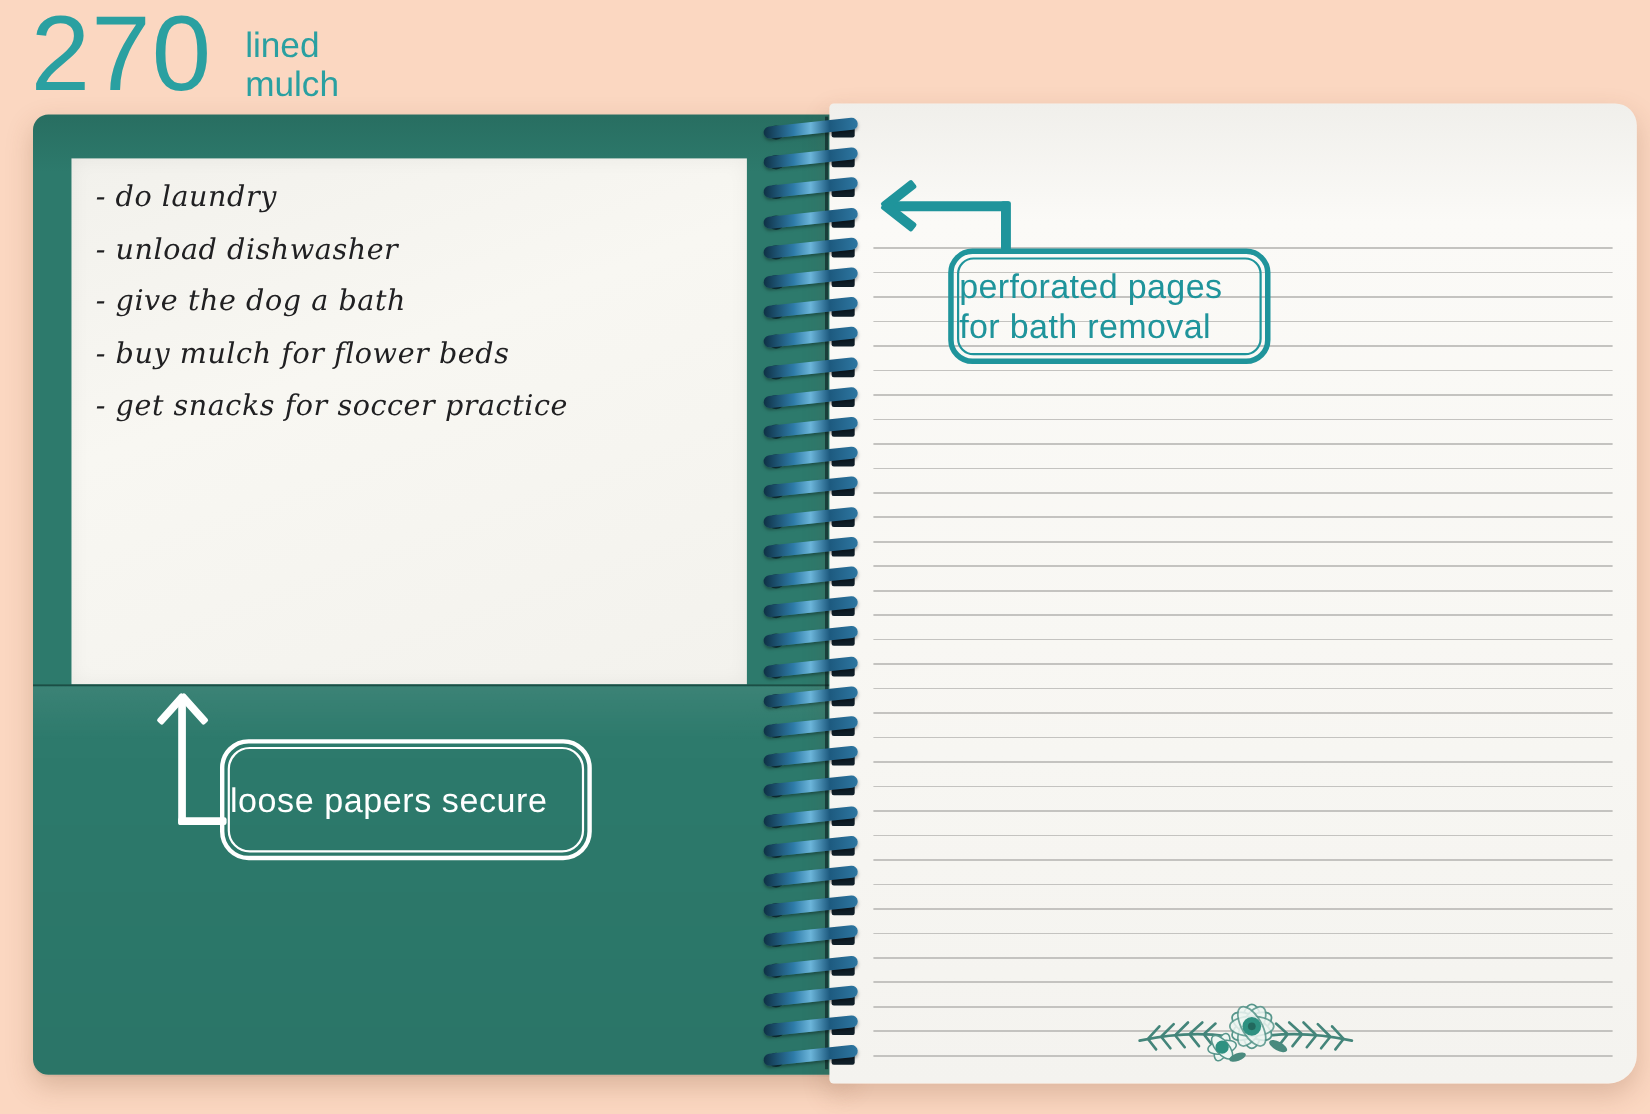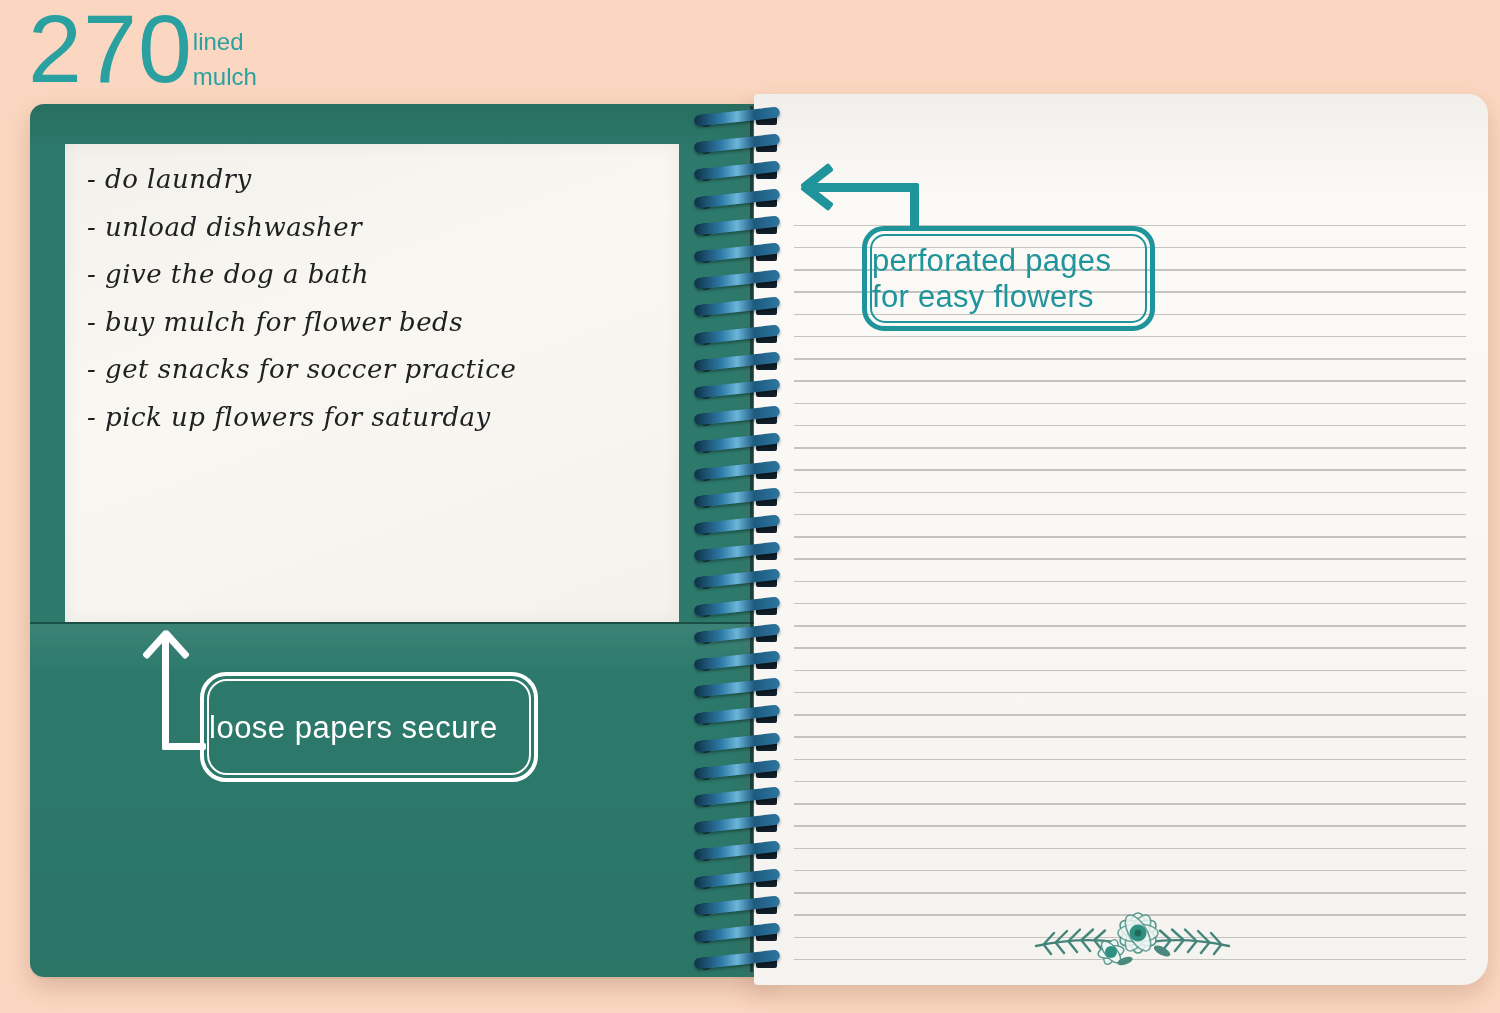--- a/index.html
+++ b/index.html
@@ -2,21 +2,21 @@
 <html style="--background: #fbd7c1; --cover-green: #2d7a6c; --accent-teal: #1f949b; --headline-teal: #2aa0a1; --spiral-blue: #2e7ba8; --paper-white: #f6f5f0; --page-white: #f8f7f3; --rule-line: #c4c3c0; --handwriting-ink: #202022; --callout-white: #ffffff;"><head>
 <meta charset="utf-8">
 <style>
   html,body{margin:0;padding:0;}
   body{font-family:"Liberation Sans", sans-serif; background:var(--background,#fbd7c1);}
   .scene{position:relative;width:1500px;height:1013px;overflow:hidden;background:var(--background,#fbd7c1);}
 
   
   .headline{position:absolute;left:28px;top:0;display:flex;align-items:flex-start;color:var(--headline-teal,#2aa0a1);}
   .headline-number{font-size:97px;line-height:1.0;letter-spacing:1px;font-weight:400;}
-  .headline-label{margin-left:0;margin-top:24px;font-size:24px;line-height:35px;font-weight:400;}
+  .headline-label{margin-left:30px;margin-top:24px;font-size:32px;line-height:35px;font-weight:400;}
 
   
   .cover{position:absolute;left:30px;top:104px;width:741px;height:873px;
     background:linear-gradient(180deg,#286e61 0%, var(--cover-green,#2d7a6c) 6%, var(--cover-green,#2d7a6c) 100%);
     border-radius:14px 2px 2px 14px;
     box-shadow:0 10px 24px rgba(120,70,40,.25);}
   .todo-paper{position:absolute;left:35px;top:40px;width:614px;height:478px;
     background:linear-gradient(160deg,#f2f1ec 0%, #f8f7f2 40%, #f3f2ed 100%);
     box-shadow:inset 0 0 18px rgba(0,0,0,.05);}
   .todo-list{padding:12px 0 0 22px;font-family:"DejaVu Serif", serif;font-style:italic;
@@ -90,21 +90,20 @@
   </div>
 
   <div class="cover">
     <div class="todo-paper">
       <div class="todo-list">
         <div class="todo-item">- do laundry</div>
         <div class="todo-item">- unload dishwasher</div>
         <div class="todo-item">- give the dog a bath</div>
         <div class="todo-item">- buy mulch for flower beds</div>
         <div class="todo-item">- get snacks for soccer practice</div>
-        <div class="todo-item">- pick up flowers for saturday</div>
       </div>
     </div>
     <div class="pocket"></div>
   </div>
 
   <div class="pocket-arrow">
     <div class="pa-bar pa-v"></div>
     <div class="pa-bar pa-h"></div>
     <div class="pa-bar pa-head-l"></div>
     <div class="pa-bar pa-head-r"></div>
@@ -287,21 +286,21 @@
   <div class="perf-arrow">
     <div class="ta-bar ta-h"></div>
     <div class="ta-bar ta-v"></div>
     <div class="ta-bar ta-head-u"></div>
     <div class="ta-bar ta-head-d"></div>
   </div>
 
   <div class="callout perforated-callout">
     <div class="callout-inner">
       <div class="callout-line">perforated pages</div>
-      <div class="callout-line">for easy flowers</div>
+      <div class="callout-line">for bath removal</div>
     </div>
   </div>
 
   <svg class="floral" viewBox="0 0 205 78">
     <g fill="none" stroke="#44857a" stroke-width="2.4" stroke-linecap="round">
       <g>
         <path d="M6 47 C 34 41, 58 39, 86 43"></path>
         <path d="M14 45 l 10 -11"></path>
           <path d="M14 46 l 7 9"></path>
         <path d="M26 43 l 11 -11"></path>

